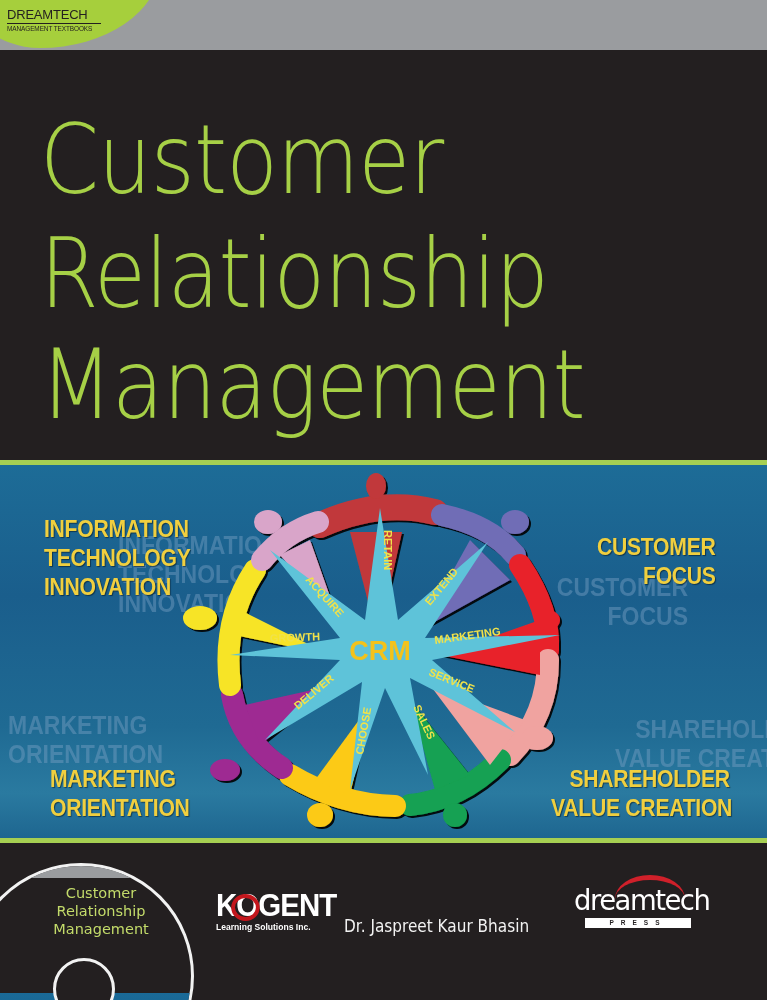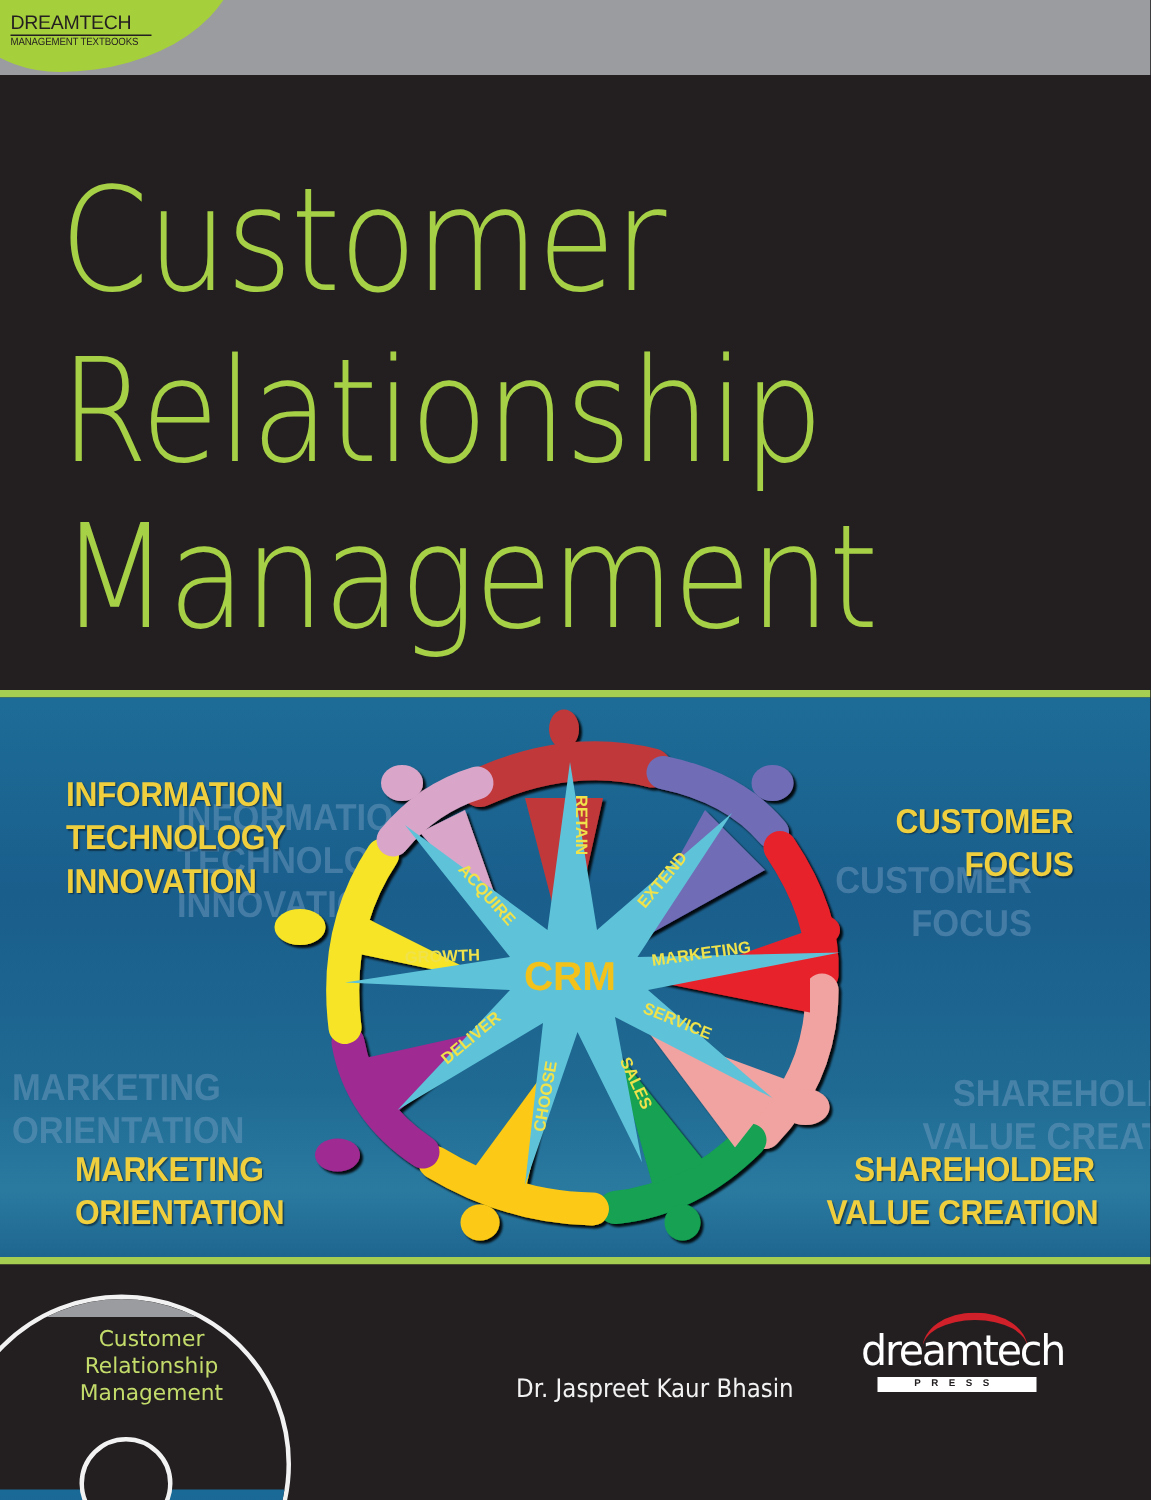--- a/index.html
+++ b/index.html
@@ -170,20 +170,27 @@
     <div class="cd-title" style="top:18px; left:20px;">Customer</div>
     <div class="cd-title" style="top:36px; left:20px;">Relationship</div>
     <div class="cd-title" style="top:54px; left:20px;">Management</div>
     <div class="cd-blue">
       
       
     </div>
     <div class="cd-hole"></div>
   </div>
 
+  <div class="kogent">
+    <div class="k-word">
+      <span class="k-ring"></span>
+      <span>KOGENT</span>
+    </div>
+    <div class="k-sub">Learning Solutions Inc.</div>
+  </div>
 
   <div class="author">Dr. Jaspreet Kaur Bhasin</div>
 
   <div class="dreamtech">
     <div class="d-arc"></div>
     <div class="d-word">dreamtech</div>
     <div class="d-press">PRESS</div>
   </div>
 </div>
 

